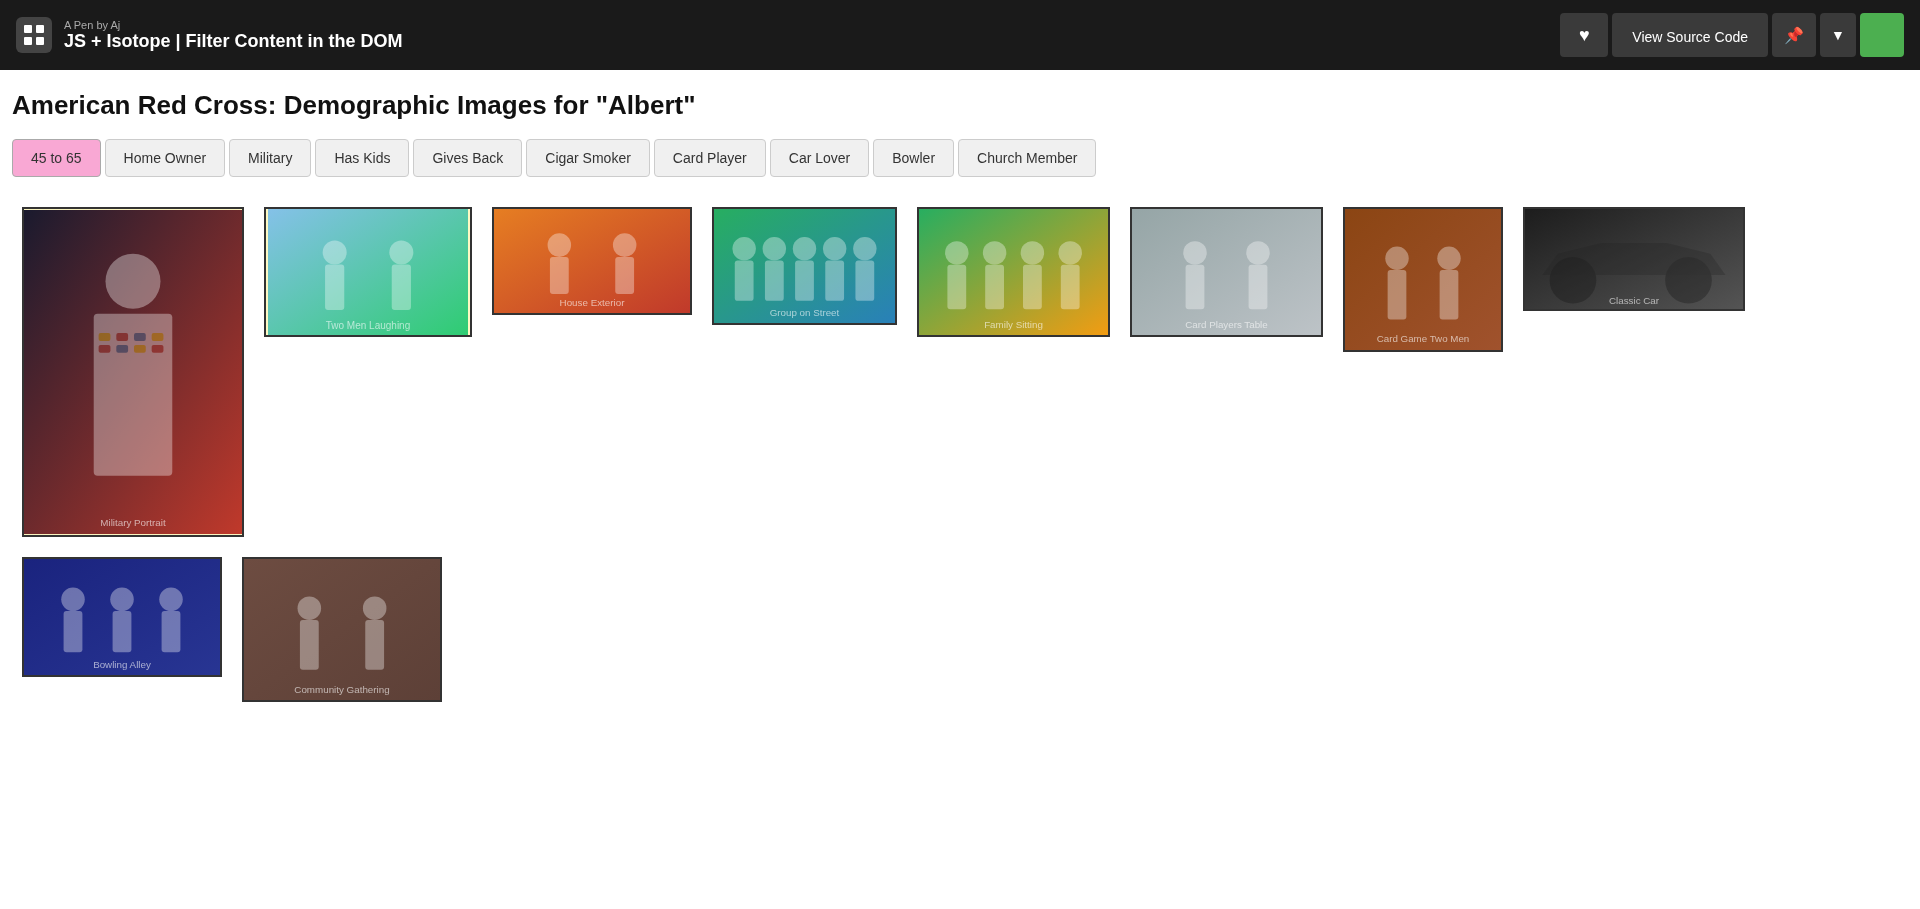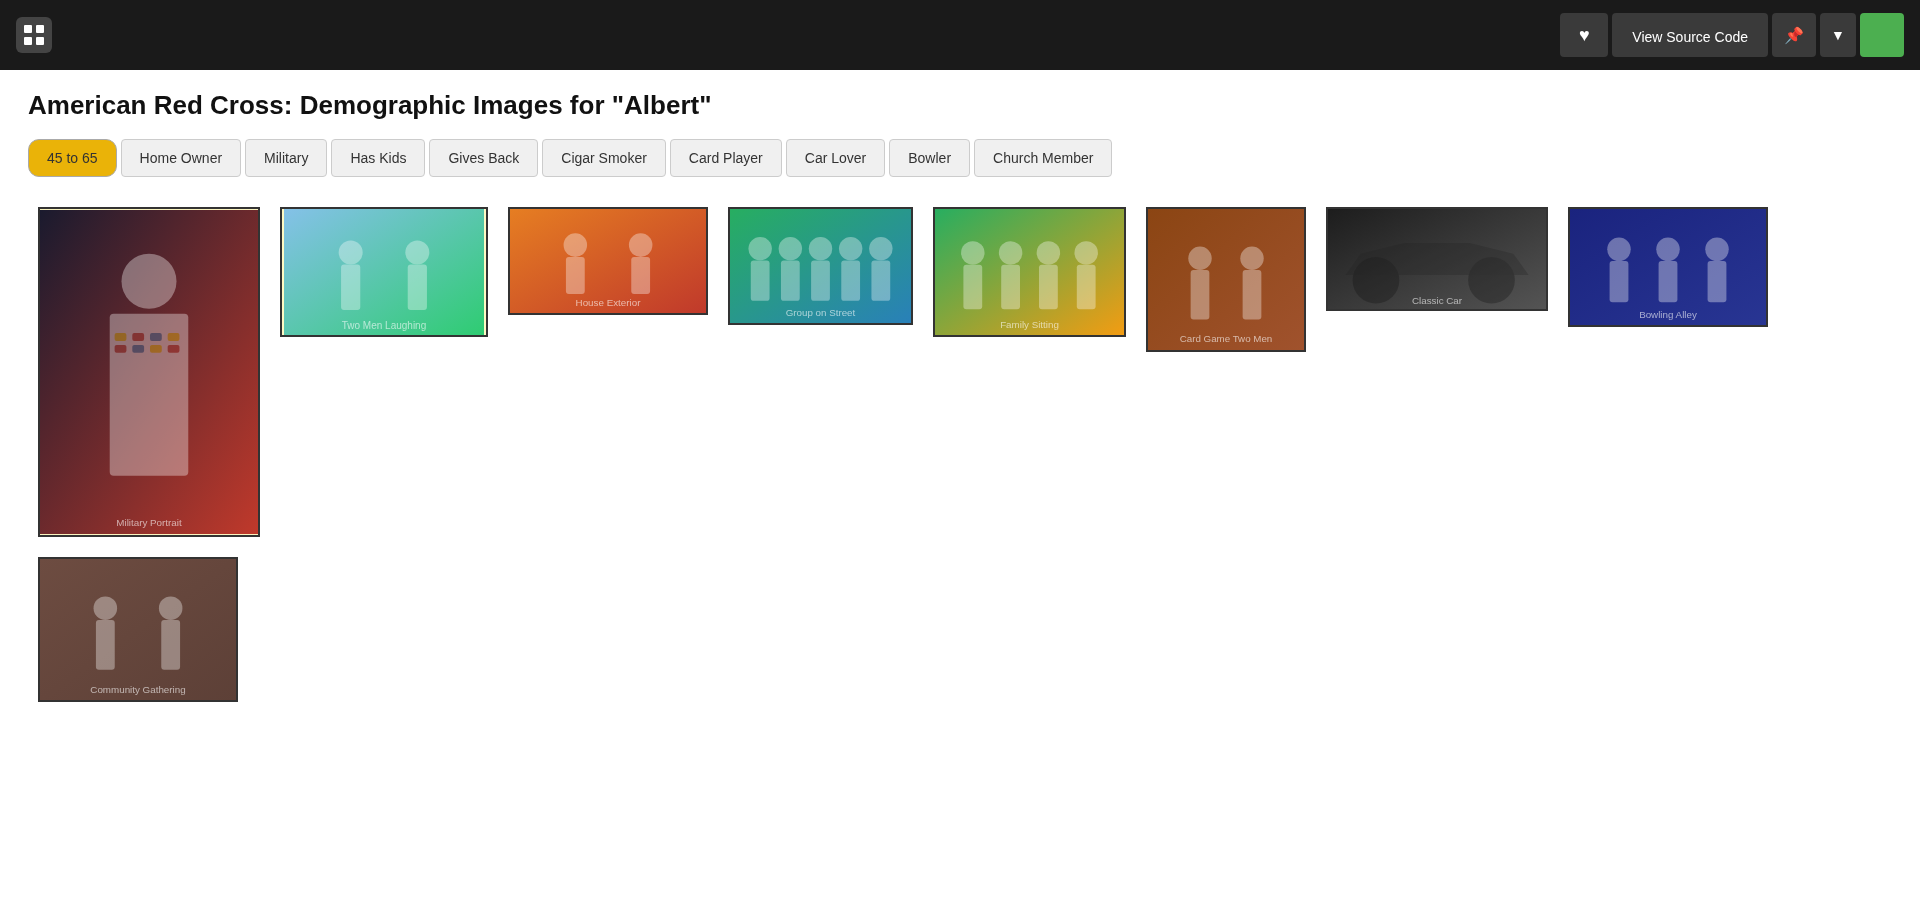--- a/index.html
+++ b/index.html
@@ -119,21 +119,21 @@
       border: none;
       border-radius: 4px;
       color: #fff;
       width: 44px;
       height: 44px;
       cursor: pointer;
     }
 
     
     .main {
-      padding: 20px 28px;
+      padding: 20px 12px;
     }
 
     .page-title {
       font-size: 26px;
       font-weight: bold;
       color: #111;
       margin-bottom: 18px;
     }
 
     
@@ -149,23 +149,22 @@
       border: 1px solid #ccc;
       border-radius: 4px;
       padding: 10px 18px;
       font-size: 14px;
       cursor: pointer;
       color: #333;
       white-space: nowrap;
     }
 
     .filter-btn.active {
-      background: #eab308;
+      background: #f9a8d4;
       border-color: #aaa;
-      border-radius: 11px;
     }
 
     
     .image-grid {
       display: flex;
       flex-wrap: wrap;
       gap: 0;
       position: relative;
     }
 
@@ -186,20 +185,24 @@
 <header class="topbar">
   <div class="topbar-logo">
     <svg viewBox="0 0 24 24" fill="white">
       <rect x="2" y="2" width="8" height="8" rx="1"></rect>
       <rect x="14" y="2" width="8" height="8" rx="1"></rect>
       <rect x="2" y="14" width="8" height="8" rx="1"></rect>
       <rect x="14" y="14" width="8" height="8" rx="1"></rect>
     </svg>
   </div>
 
+  <div class="topbar-title-block">
+    <span class="topbar-pen-by">A Pen by Aj</span>
+    <span class="topbar-title">JS + Isotope | Filter Content in the DOM</span>
+  </div>
 
   <div class="topbar-actions">
     <button class="btn-heart">♥</button>
     <button class="btn-view-source">View Source Code</button>
     <button class="btn-pin">📌</button>
     <button class="btn-chevron">▼</button>
     <button class="btn-green"></button>
   </div>
 </header>
 
@@ -320,20 +323,38 @@
             <circle cx="77.2" cy="45.5" r="12"></circle>
             <rect x="67.6" y="57.5" width="19.200000000000003" height="45.5" rx="3"></rect>
             <circle cx="115.80000000000001" cy="45.5" r="12"></circle>
             <rect x="106.20000000000002" y="57.5" width="19.200000000000003" height="45.5" rx="3"></rect>
             <circle cx="154.4" cy="45.5" r="12"></circle>
             <rect x="144.8" y="57.5" width="19.200000000000003" height="45.5" rx="3"></rect>
           </g>
           <text x="96.5" y="122" text-anchor="middle" fill="rgba(255,255,255,0.6)" font-size="10" font-family="Arial">Family Sitting</text>
         </svg>
       </div>
+      <div class="img-item" style="width: 193px; height: 130px;">
+        <svg width="193" height="130" viewBox="0 0 193 130" style="display: block;">
+          <defs>
+            <linearGradient id="grad-img6" x1="0%" y1="0%" x2="100%" y2="100%">
+              <stop offset="0%" stop-color="#95a5a6"></stop>
+              <stop offset="100%" stop-color="#bdc3c7"></stop>
+            </linearGradient>
+          </defs>
+          <rect width="193" height="130" fill="url(#grad-img6)"></rect>
+          <g opacity="0.35" fill="#ffffff">
+            <circle cx="64.33333333333333" cy="45.5" r="12"></circle>
+            <rect x="54.73333333333333" y="57.5" width="19.200000000000003" height="45.5" rx="3"></rect>
+            <circle cx="128.66666666666666" cy="45.5" r="12"></circle>
+            <rect x="119.06666666666666" y="57.5" width="19.200000000000003" height="45.5" rx="3"></rect>
+          </g>
+          <text x="96.5" y="122" text-anchor="middle" fill="rgba(255,255,255,0.6)" font-size="10" font-family="Arial">Card Players Table</text>
+        </svg>
+      </div>
       <div class="img-item" style="width: 160px; height: 145px;">
         <svg width="160" height="145" viewBox="0 0 160 145" style="display: block;">
           <defs>
             <linearGradient id="grad-img7" x1="0%" y1="0%" x2="100%" y2="100%">
               <stop offset="0%" stop-color="#8b4513"></stop>
               <stop offset="100%" stop-color="#a0522d"></stop>
             </linearGradient>
           </defs>
           <rect width="160" height="145" fill="url(#grad-img7)"></rect>
           <g opacity="0.35" fill="#ffffff">

